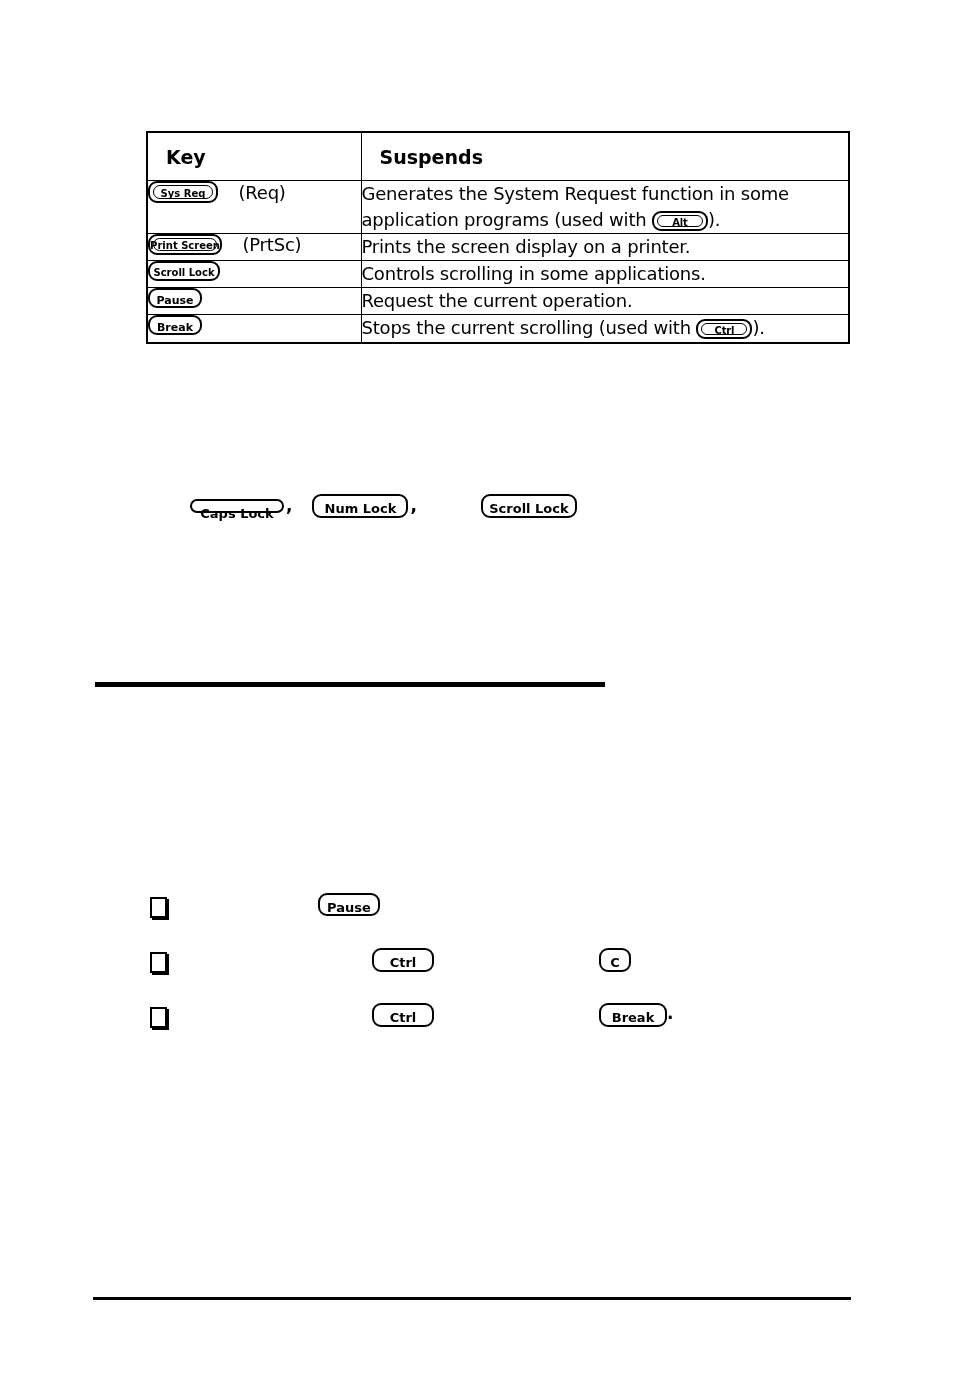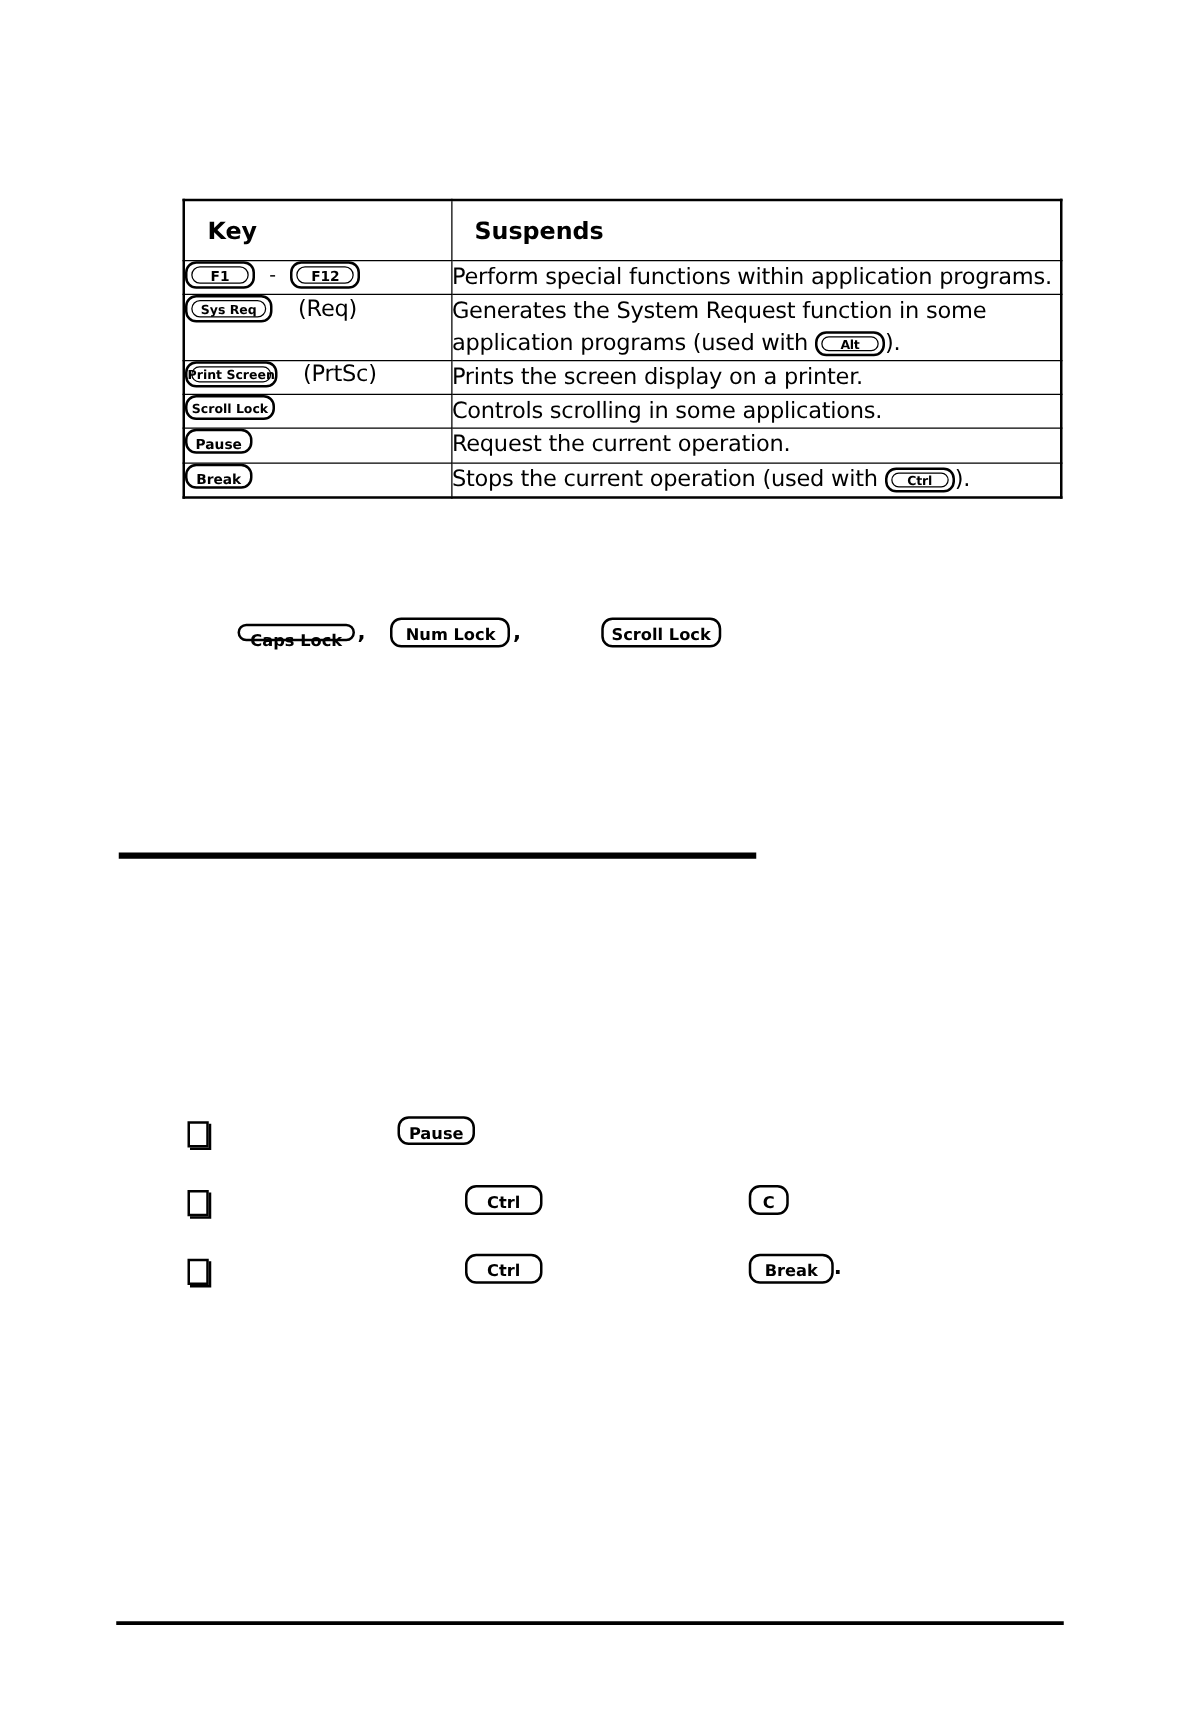--- a/index.html
+++ b/index.html
@@ -61,21 +61,20 @@
 
   
   #key-table {
     position: absolute;
     left: 146px;
     top: 131px;
     width: 704px;
     border-collapse: collapse;
     border: 2px solid #000;
     background: #fff;
-    margin-top: 28px;
   }
   #key-table th, #key-table td {
     border: 1px solid #000;
     padding: 0;
     vertical-align: top;
     text-align: left;
   }
   #key-table .col-key   { width: 214px; }
   #key-table .col-purp  { width: 488px; }
 
@@ -179,34 +178,20 @@
         <col class="col-purp">
     </colgroup>
     <thead>
       <tr>
         <th>Key</th>
         <th>Suspends</th>
       </tr>
     </thead>
     <tbody>
 
-      <tr>
-        <td class="cell-key">
-          <span class="keycap kc-sm" style="width:56px;height:22px;padding-top:5px;">
-            <span>F1</span>
-          </span>
-          <span class="range-dash">-</span>
-          <span class="keycap kc-sm" style="width:56px;height:22px;padding-top:5px;">
-            <span>F12</span>
-          </span>
-        </td>
-        <td class="cell-purp">
-          <span>Perform special functions within application programs.</span>
-        </td>
-      </tr>
 
       <tr>
         <td class="cell-key">
           <span class="keycap kc-xs" style="width:70px;height:22px;padding-top:6px;">
             <span>Sys Req</span>
           </span>
           <span class="key-alias">(Req)</span>
         </td>
         <td class="cell-purp">
           <span>Generates the System Request function in some application programs (used with </span><span class="keycap kc-xs" style="width:56px;height:20px;padding-top:5px;">
@@ -249,21 +234,21 @@
         </td>
       </tr>
 
       <tr>
         <td class="cell-key">
           <span class="keycap plain kc-sm" style="width:54px;height:20px;padding-top:5px;">
             <span>Break</span>
           </span>
         </td>
         <td class="cell-purp">
-          <span>Stops the current operation (used with </span><span class="keycap kc-xs" style="width:56px;height:20px;padding-top:5px;">
+          <span>Stops the current scrolling (used with </span><span class="keycap kc-xs" style="width:56px;height:20px;padding-top:5px;">
             <span>Ctrl</span>
           </span><span>).</span>
         </td>
       </tr>
 
     </tbody>
   </table>
 
   <div id="lock-keys-row">
     <span class="keycap plain kc-md" style="width:94px;height:14px;padding-top:6px;">

